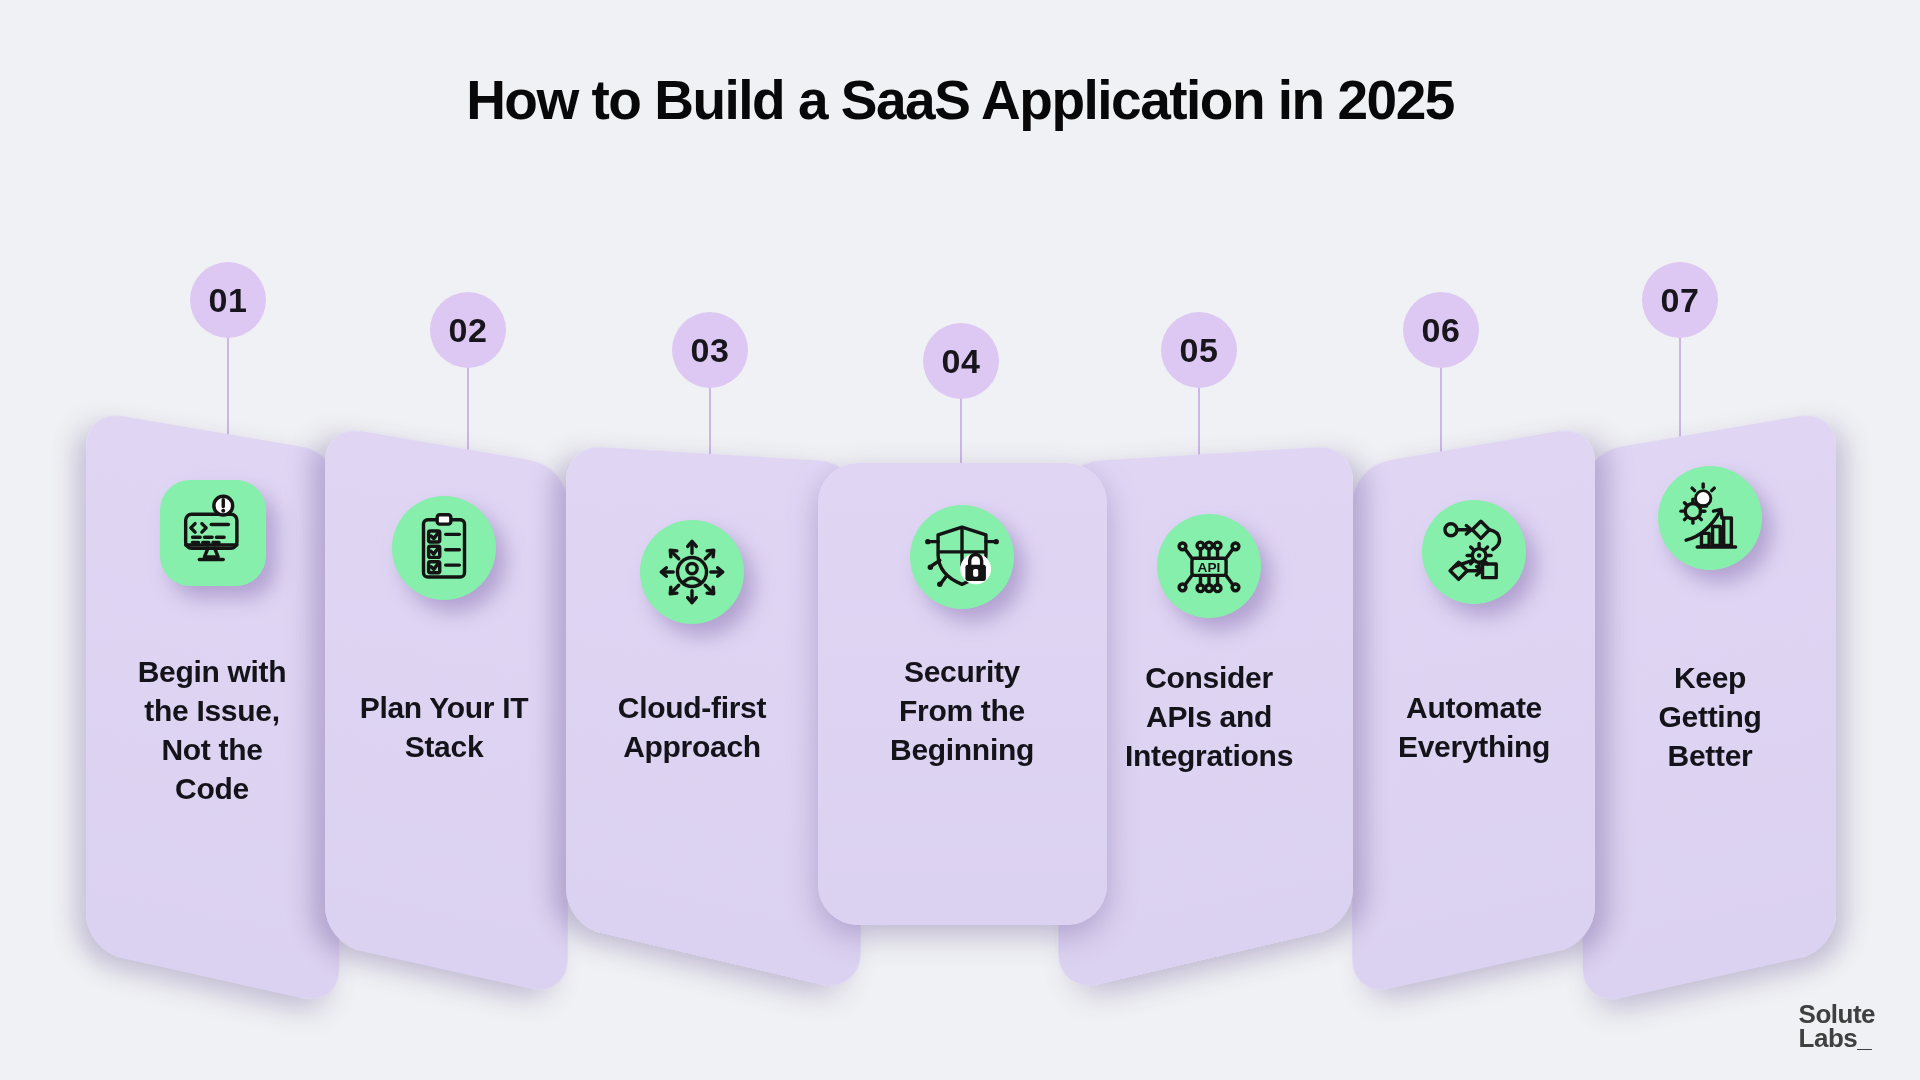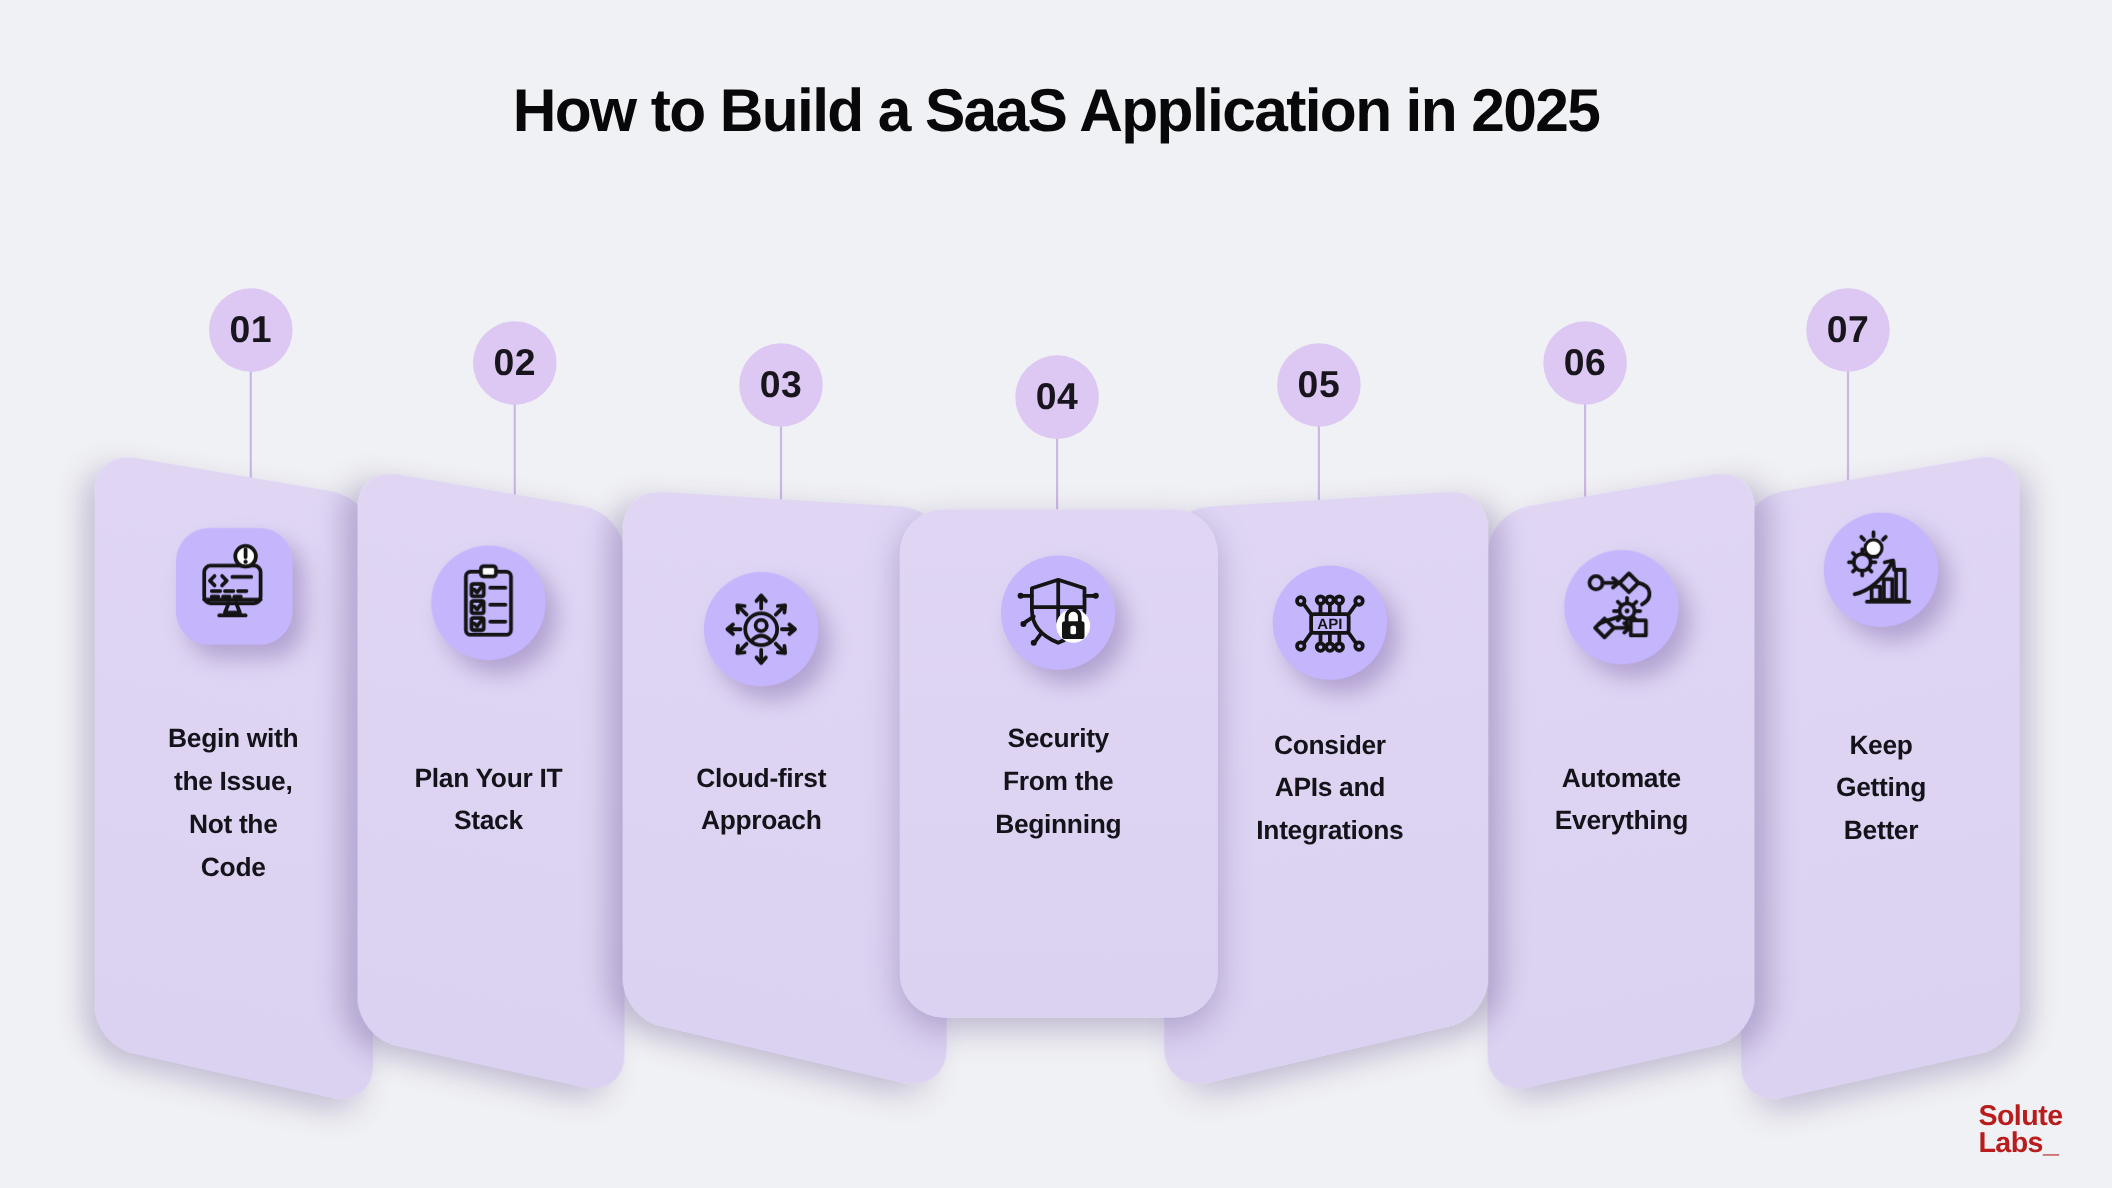--- a/index.html
+++ b/index.html
@@ -49,42 +49,42 @@
     box-shadow:14px 10px 26px rgba(92,72,138,.32);}
   .s6 .card{left:1355px;top:425px;width:240px;height:518px;z-index:50;
     transform-origin:right center;transform:perspective(1600px) rotateY(9deg) skewY(-11deg);
     box-shadow:14px 10px 26px rgba(92,72,138,.32);}
   .s7 .card{left:1586px;top:410px;width:250px;height:540px;z-index:40;
     transform-origin:right center;transform:perspective(1600px) rotateY(9deg) skewY(-11deg);
     box-shadow:10px 12px 26px rgba(92,72,138,.30);}
 
   
   .iconbox{
-    position:absolute;z-index:80;background:#c4b5fd;
+    position:absolute;z-index:80;background:#86efac;
     display:flex;align-items:center;justify-content:center;
     box-shadow:10px 12px 20px rgba(104,80,152,.38);
   }
   .iconbox.round{width:104px;height:104px;border-radius:50%;}
   .iconbox.squircle{width:106px;height:106px;border-radius:30px;}
   .iconbox svg{width:82px;height:82px;}
   .ic{stroke:#141414;fill:none;stroke-width:4;stroke-linecap:round;stroke-linejoin:round;}
   .icf{fill:#141414;stroke:none;}
 
   
   .label{
     position:absolute;z-index:80;width:260px;
-    text-align:center;font-size:24px;font-weight:bold;
+    text-align:center;font-size:30px;font-weight:bold;
     color:#15131A;line-height:39px;letter-spacing:-.3px;
   }
   .label span{display:block;}
 
   
   .logo{
     position:absolute;right:45px;bottom:30px;z-index:90;
-    color:#b91c1c;font-size:26px;font-weight:bold;line-height:24px;
+    color:#404040;font-size:26px;font-weight:bold;line-height:24px;
     letter-spacing:-.5px;text-align:left;
   }
   .logo span{display:block;}
 </style>
 </head>
 <body>
 
 <div class="stage">
 
   <h1 class="title">How to Build a SaaS Application in 2025</h1>

